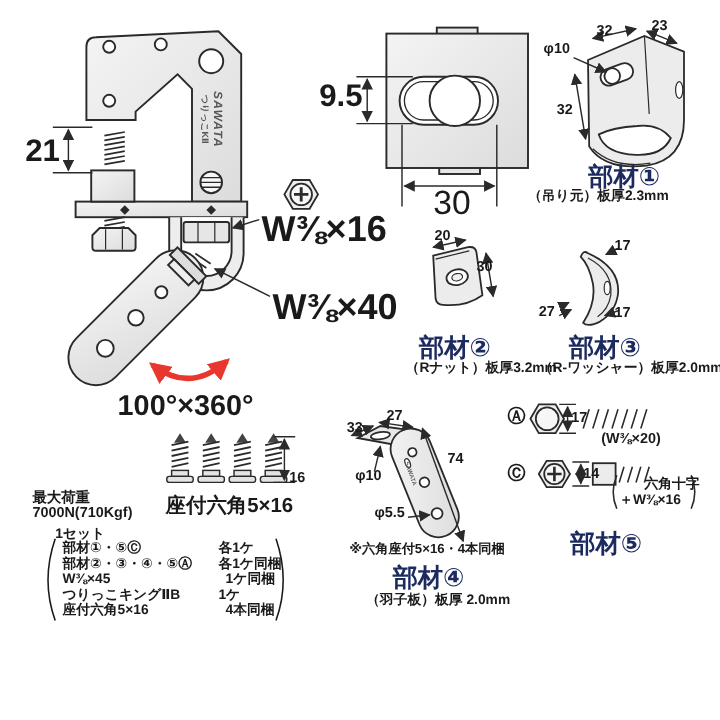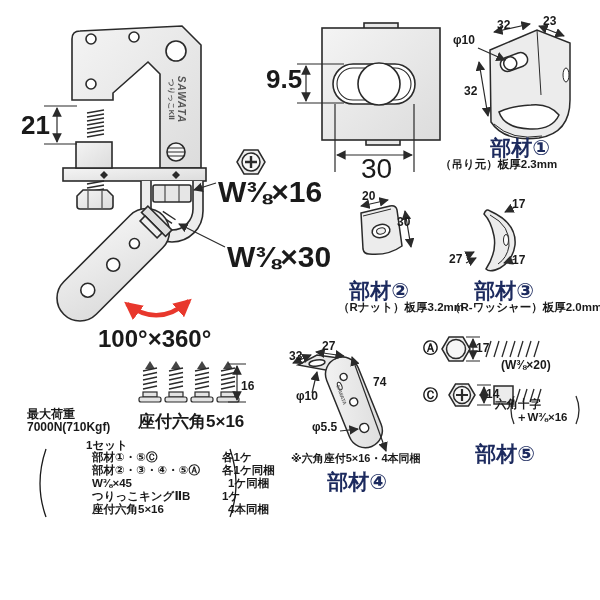--- a/index.html
+++ b/index.html
@@ -11,21 +11,21 @@
   .lbl{position:absolute;white-space:nowrap;line-height:1.05;}
   .dim{font-size:12px;font-weight:700;}
   .dim-sm{font-size:12px;font-weight:700;}
   .dim-big{font-size:26px;font-weight:600;}
   .dim-mid{font-size:28px;font-weight:400;text-align:center;}
   .wlbl{font-size:30px;font-weight:700;text-align:right;}
   .rot{font-size:24px;font-weight:600;}
   .pname{font-size:21px;font-weight:700;color:#1c2a5e;width:64px;text-align:right;}
   .psub{font-size:11.5px;font-weight:700;}
   .note{font-size:11px;font-weight:700;}
-  .spec{font-size:11.5px;font-weight:600;margin-left:40px;}
+  .spec{font-size:11.5px;font-weight:600;}
   .ctag{font-size:15px;font-weight:700;}
   .logo{position:absolute;color:#555;text-align:center;}
   .logo .l1{display:block;font-style:italic;font-weight:bold;font-size:10px;letter-spacing:1px;}
   .logo .l2{display:block;font-size:7.5px;font-weight:bold;}
   .stamp{position:absolute;font-size:5px;font-weight:bold;color:#666;transform:rotate(70deg);transform-origin:left top;}
 </style>
 </head>
 <body>
 
 <div id="stage">
@@ -218,21 +218,21 @@
     <path d="M230,449 Q242,484 230,517"></path>
   </g>
 </svg>
 
 <div class="lbl dim-big" style="left:21px;top:112px;">21</div>
 <div class="logo" style="left:141px;top:89px;width:70px;transform:rotate(90deg);">
   <span class="l1">SAWATA</span>
   <span class="l2">つりっこKⅡ</span>
 </div>
 <div class="lbl wlbl" style="left:218px;top:176px;">W⅜×16</div>
-<div class="lbl wlbl" style="left:227px;top:241px;">W⅜×30</div>
+<div class="lbl wlbl" style="left:227px;top:241px;">W⅜×40</div>
 <div class="lbl rot" style="left:98px;top:326px;">100°×360°</div>
 
 <div class="lbl dim-big" style="left:266px;top:66px;">9.5</div>
 <div class="lbl dim-mid" style="left:361px;top:154px;">30</div>
 
 <div class="lbl dim" style="left:497px;top:19px;">32</div>
 <div class="lbl dim" style="left:543px;top:15px;">23</div>
 <div class="lbl dim" style="left:453px;top:34px;">φ10</div>
 <div class="lbl dim" style="left:464px;top:85px;">32</div>
 <div class="lbl pname" style="left:486px;top:137px;">部材①</div>
@@ -242,38 +242,39 @@
 <div class="lbl dim" style="left:397px;top:216px;">30</div>
 <div class="lbl pname" style="left:345px;top:280px;">部材②</div>
 <div class="lbl psub" style="left:338px;top:301px;">（Rナット）板厚3.2mm</div>
 
 <div class="lbl dim" style="left:512px;top:198px;">17</div>
 <div class="lbl dim" style="left:512px;top:254px;">17</div>
 <div class="lbl dim" style="left:449px;top:253px;">27</div>
 <div class="lbl pname" style="left:470px;top:280px;">部材③</div>
 <div class="lbl psub" style="left:449px;top:301px;">（R-ワッシャー）板厚2.0mm</div>
 
-<div class="lbl dim-sm" style="left:241px;top:380px;">16</div>
+<div class="lbl dim-sm" style="left:241px;top:392px;">16</div>
 <div class="lbl" style="left:138px;top:413px;font-size:17px;font-weight:700;">座付六角5×16</div>
 
 <div class="lbl dim" style="left:322px;top:340px;">27</div>
 <div class="lbl dim" style="left:289px;top:350px;">33</div>
 <div class="lbl dim" style="left:373px;top:376px;">74</div>
 <div class="lbl dim" style="left:296px;top:390px;">φ10</div>
 <div class="lbl dim" style="left:312px;top:421px;">φ5.5</div>
 <div class="stamp" style="left:341px;top:384px;">SAWATA</div>
 <div class="lbl note" style="left:291px;top:453px;text-align:center;">※六角座付5×16・4本同梱</div>
 <div class="lbl pname" style="left:323px;top:471px;">部材④</div>
+<div class="lbl psub" style="left:305px;top:494px;">（羽子板）板厚 2.0mm</div>
 
 <div class="lbl ctag" style="left:423px;top:340px;">Ⓐ</div>
 <div class="lbl dim-sm" style="left:476px;top:342px;">17</div>
 <div class="lbl dim-sm" style="left:501px;top:359px;">(W⅜×20)</div>
 <div class="lbl ctag" style="left:423px;top:387px;">Ⓒ</div>
 <div class="lbl dim-sm" style="left:486px;top:388px;">14</div>
-<div class="lbl psub" style="left:495px;top:398px;">六角十字</div>
+<div class="lbl psub" style="left:537px;top:398px;">六角十字</div>
 <div class="lbl psub" style="left:516px;top:411px;">＋W⅜×16</div>
 <div class="lbl pname" style="left:471px;top:443px;">部材⑤</div>
 
 <div class="lbl" style="left:27px;top:408px;font-size:12px;font-weight:700;">最大荷重</div>
 <div class="lbl" style="left:27px;top:421px;font-size:12px;font-weight:700;">7000N(710Kgf)</div>
 <div class="lbl spec" style="left:46px;top:439px;">1セット</div>
 
 <div class="lbl spec" style="left:52px;top:451px;">部材①・⑤Ⓒ</div>
 <div class="lbl spec" style="left:182px;top:451px;">各1ケ</div>
 <div class="lbl spec" style="left:52px;top:464px;">部材②・③・④・⑤Ⓐ</div>

